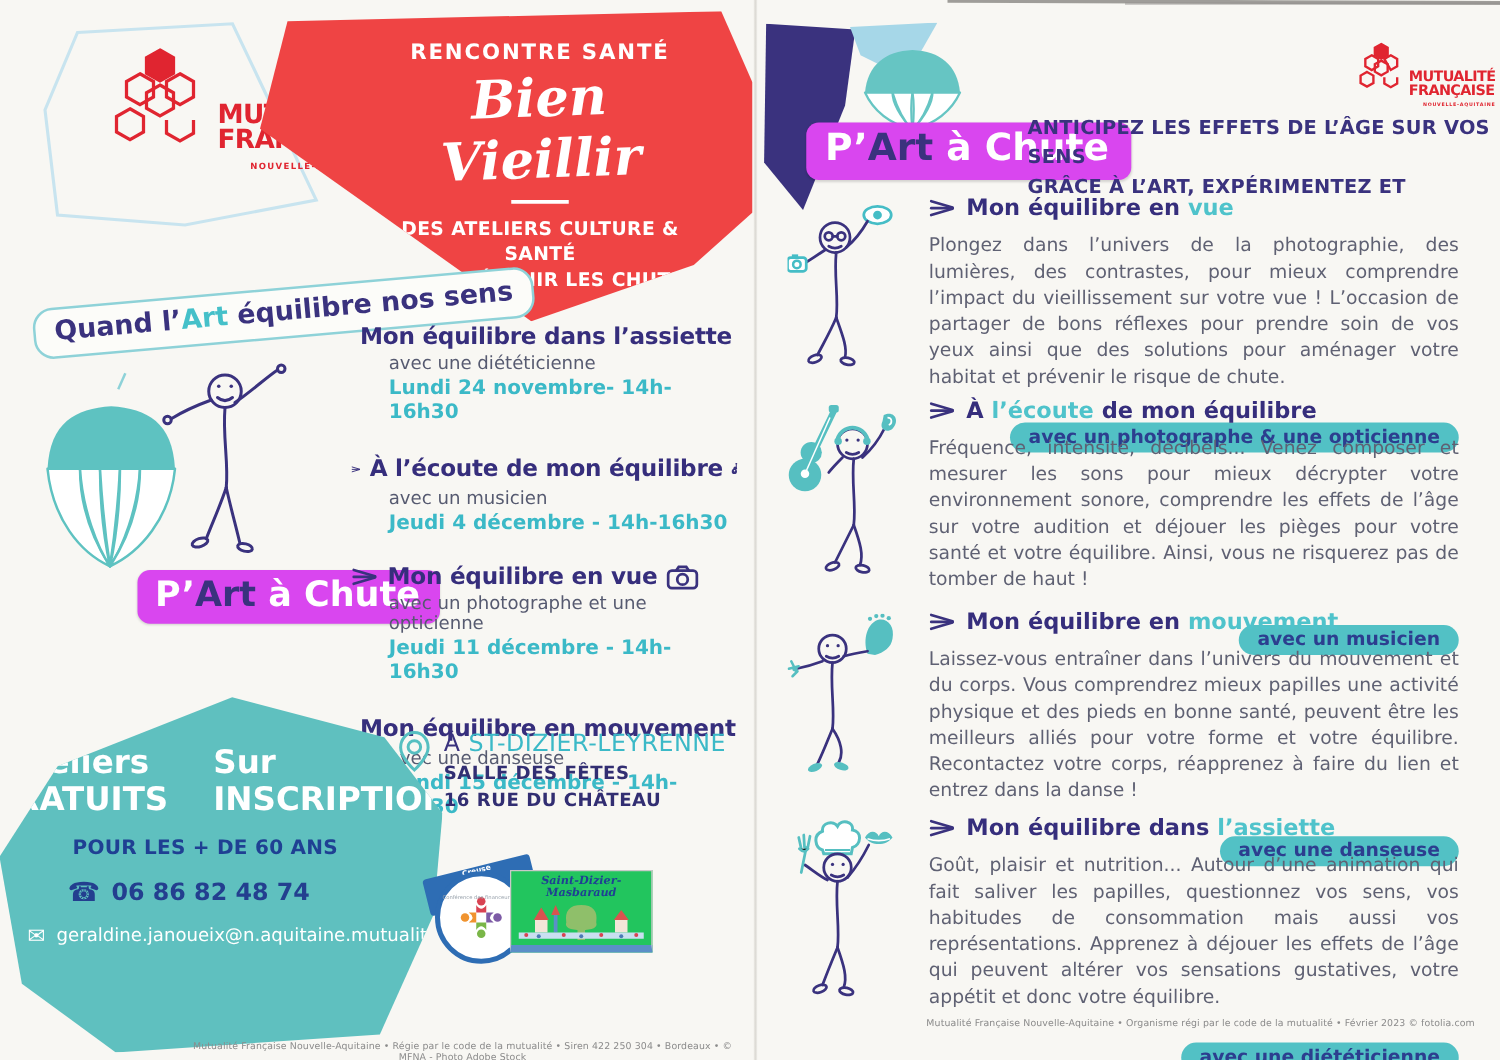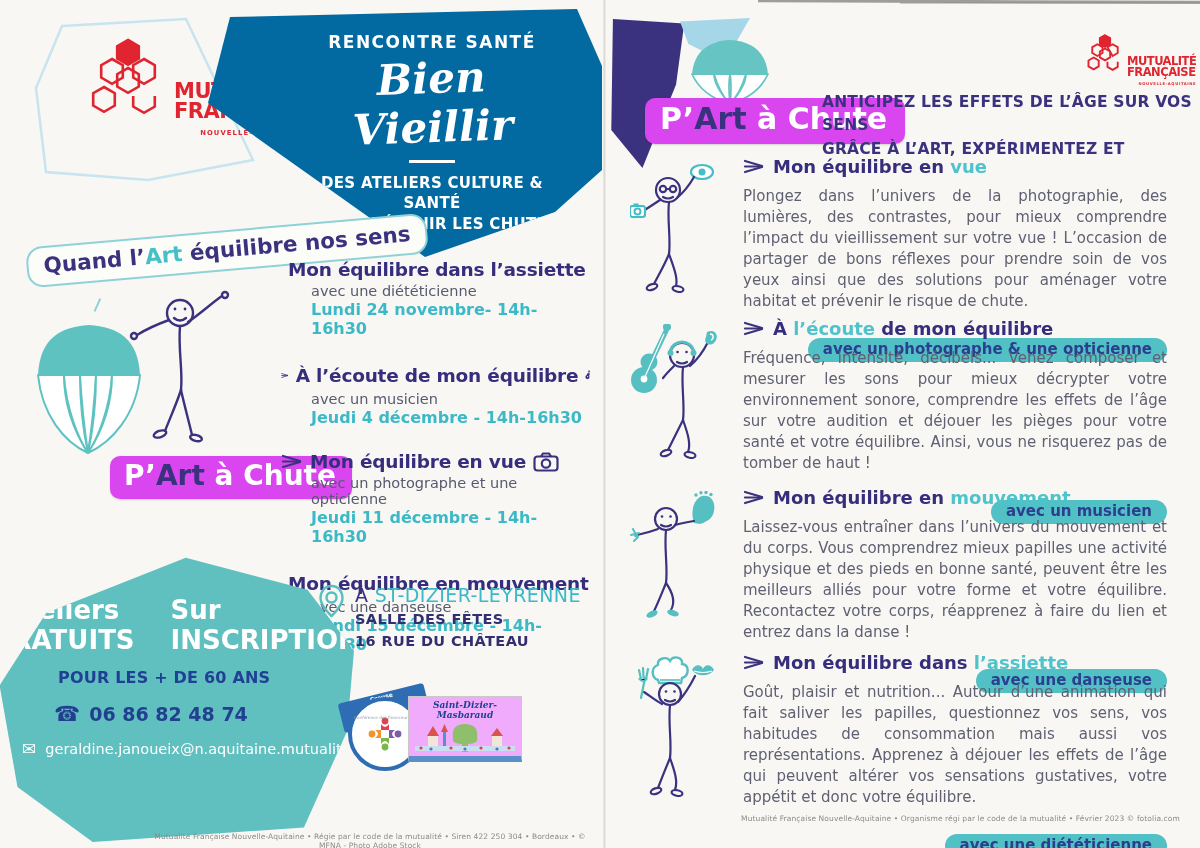--- a/index.html
+++ b/index.html
@@ -16,21 +16,21 @@
   .mf-logo{display:flex;align-items:flex-start;}
   .mf-text{margin-top:46px;margin-left:6px;text-align:left;}
   .mf-title{color:#e02530;font-weight:bold;font-size:21px;line-height:.95;letter-spacing:-.5px;}
   .mf-region{color:#e02530;font-weight:bold;font-size:6.8px;letter-spacing:1.1px;margin-top:7px;text-align:right;}
   .mf-logo.small .mf-text{margin-top:26px;margin-left:3px;}
   .mf-logo.small .mf-title{font-size:11.5px;}
   .mf-logo.small .mf-region{font-size:3.8px;margin-top:3px;letter-spacing:.6px;}
 
   
   .blue-hex{pointer-events:none;}
-  .purple-banner{left:200px;top:6px;width:404px;height:256px;background:#0369a1;
+  .purple-banner{left:200px;top:6px;width:404px;height:256px;background:#ef4444;
     clip-path:polygon(30px 11px,377px 3px,402px 60px,402px 164px,355px 206px,225px 251px,8px 97px);}
   .banner-inner{position:absolute;left:92px;top:26px;width:280px;text-align:center;color:#ffffff;}
   .banner-kicker{font-size:17px;font-weight:bold;letter-spacing:1.5px;}
   .banner-script{font-family:"DejaVu Serif","Liberation Serif",serif;font-style:italic;font-weight:bold;
     font-size:42px;margin-top:2px;transform:rotate(-2deg);}
   .banner-rule{width:46px;height:3px;background:#fff;margin:8px auto 10px auto;}
   .banner-sub{font-size:15px;font-weight:bold;line-height:1.35;letter-spacing:.3px;}
 
   .tagline{left:26px;top:230px;transform:rotate(-5deg);border:2.5px solid #8ed2d8;border-radius:16px;
     padding:5px 15px 7px 15px;background:#fcfcf9;font-size:21.5px;font-weight:bold;color:#3a327e;white-space:nowrap;}
@@ -72,21 +72,21 @@
   .email-row{margin:13px 0 0 26px;color:#fff;font-size:14.5px;}
   .mail-glyph{font-size:17px;}
 
   
   .circle-logo{left:344px;top:691px;width:84px;height:84px;}
   .ribbon{position:absolute;left:-4px;top:2px;width:88px;height:30px;background:#2e6db4;border-radius:3px;
     transform:rotate(-14deg);color:#fff;font-size:6px;text-align:center;font-weight:bold;}
   .circle-ring{position:absolute;left:4px;top:6px;width:66px;height:66px;border-radius:50%;
     border:4px solid #2e6db4;background:#fff;display:flex;align-items:center;justify-content:center;}
   .circle-caption{position:absolute;left:10px;top:24px;width:56px;font-size:4.2px;color:#9aa3ad;text-align:center;}
-  .village-logo{left:408px;top:696px;width:114px;height:66px;background:#f0abfc;border:1px solid #c8c8c8;
+  .village-logo{left:408px;top:696px;width:114px;height:66px;background:#22c55e;border:1px solid #c8c8c8;
     border-bottom:6px solid #5b8fc7;box-sizing:border-box;text-align:center;}
   .village-name{font-family:"DejaVu Serif","Liberation Serif",serif;font-style:italic;font-weight:bold;
     font-size:9px;color:#1f4093;margin-top:3px;}
 
   .footer-line{font-size:7.5px;color:#8b8b8b;letter-spacing:.1px;text-align:center;}
   .footer-left{left:150px;top:808px;width:440px;margin-top:24px;}
   .footer-right{left:738px;top:814px;width:445px;}
 
   
   .purple-poly2{left:608px;top:16px;width:82px;height:152px;background:#3a327e;

